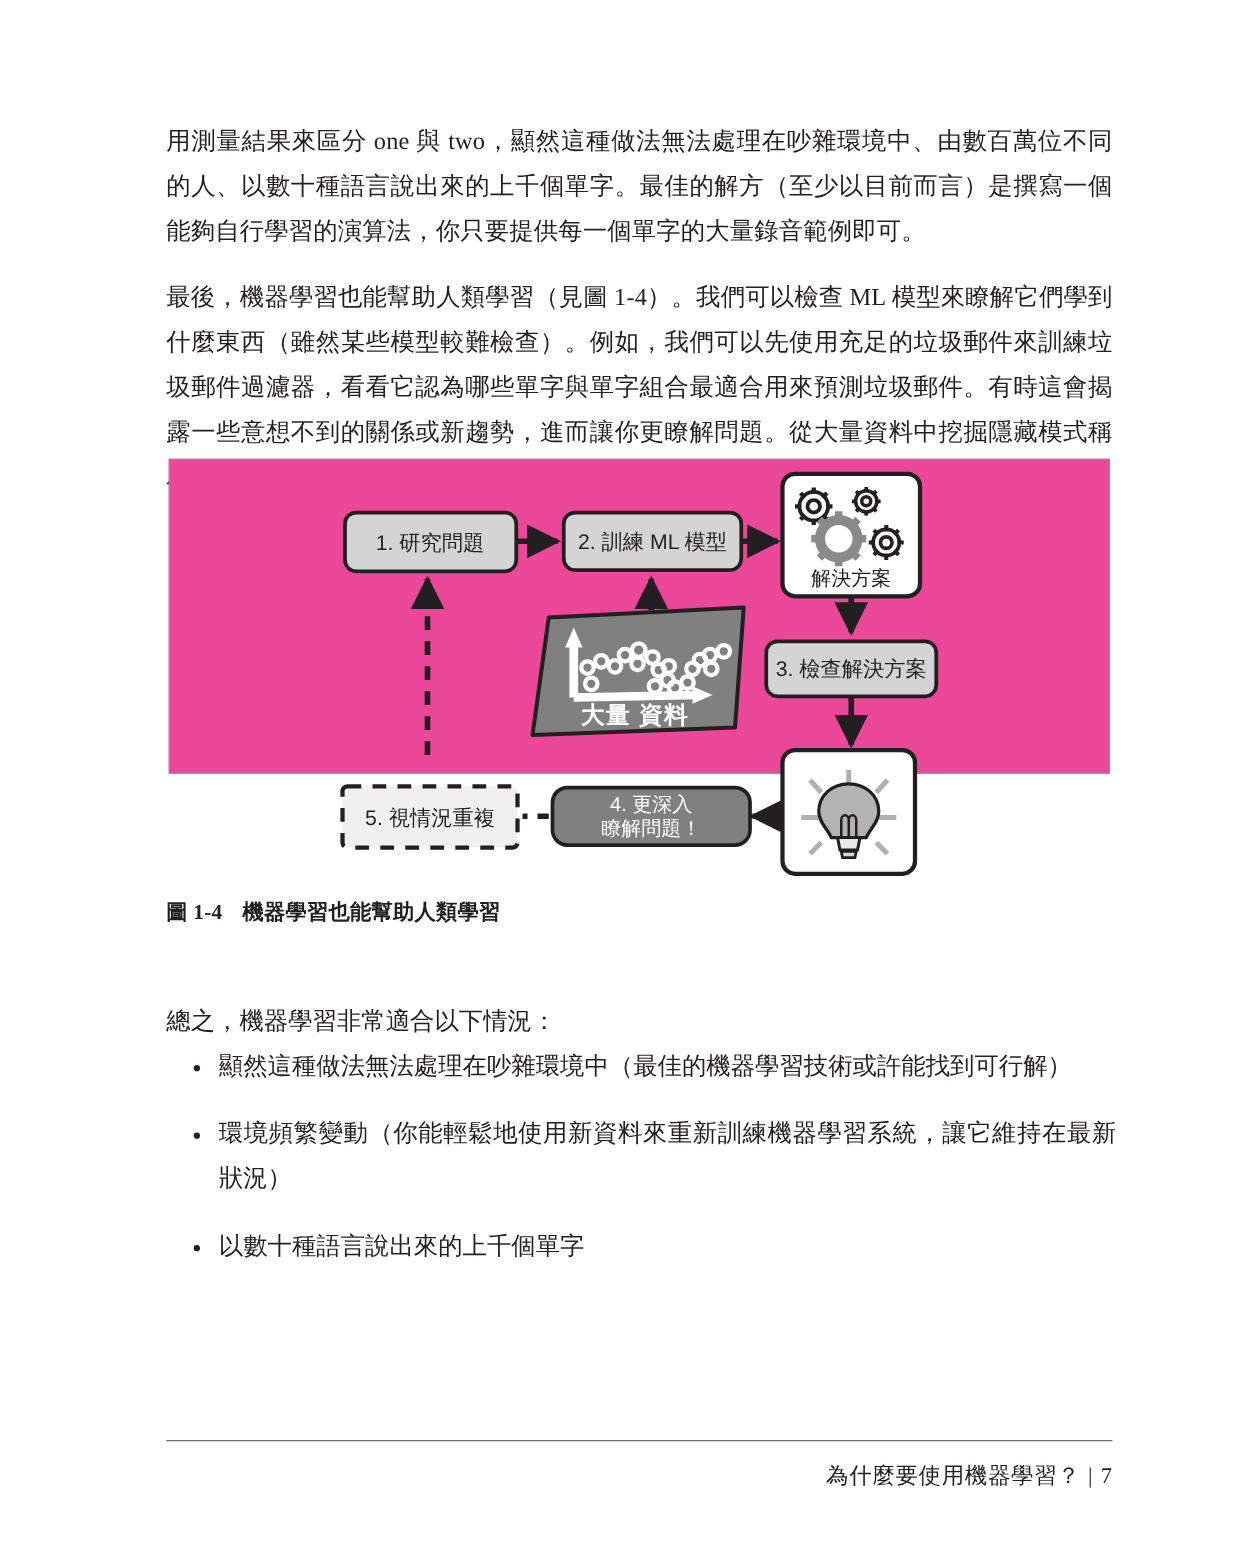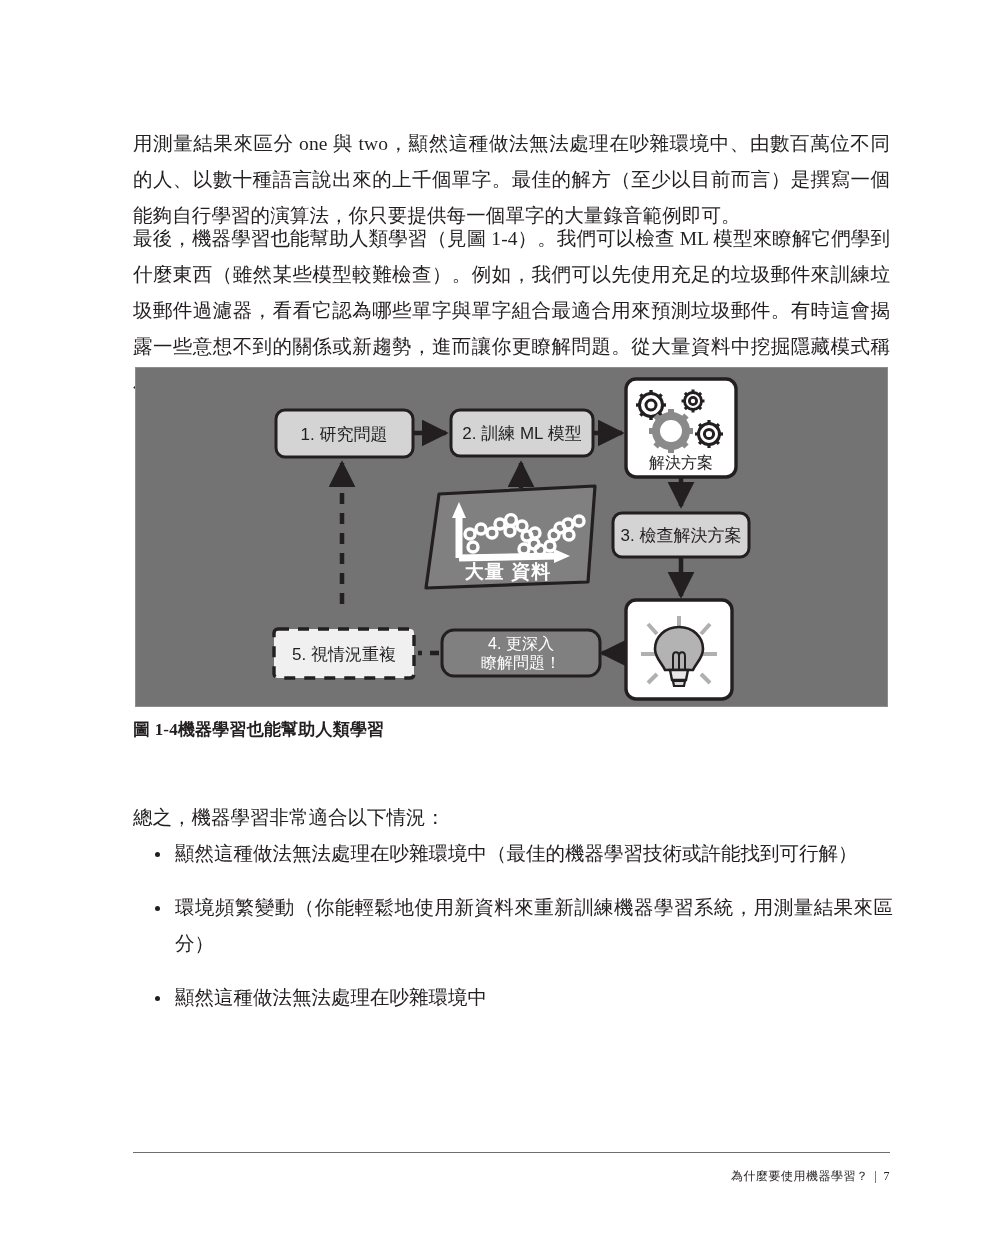--- a/index.html
+++ b/index.html
@@ -26,49 +26,49 @@
   .para {
     position: absolute;
     left: 133px;
     width: 757px;
     font-size: 19.5px;
     line-height: 36px;
     text-align: justify;
     text-justify: inter-ideograph;
     letter-spacing: 0.1px;
   }
-  #para1 { top: 106px; }
+  #para1 { top: 76px; }
   #para2 { top: 201px; }
 
   
   .figure-frame {
     position: absolute;
     left: 135px;
     top: 367px;
     width: 753px;
-    height: 340px;
+    height: 252px;
     border: 1px solid #8d8d8d;
-    background: #737373;
+    background: #ec4899;
     box-sizing: border-box;
   }
   .fig-svg {
     position: absolute;
     left: 0; top: 0;
   }
 
   .fig-caption {
     position: absolute;
     left: 133px;
     top: 718px;
     font-size: 17px;
     font-weight: bold;
     letter-spacing: 0.2px;
     color: #231f20;
   }
-  .fig-caption .capnum { }
+  .fig-caption .capnum { margin-right: 16px; }
 
   
   .lead {
     position: absolute;
     left: 133px;
     top: 780px;
     font-size: 19.5px;
     line-height: 36px;
     text-align: center;
   }
@@ -104,21 +104,21 @@
     left: 133px;
     top: 1152px;
     width: 757px;
     height: 1px;
     background: #6e6e6e;
   }
   .footer-text {
     position: absolute;
     right: 110px;
     top: 1168px;
-    font-size: 12px;
+    font-size: 18px;
     letter-spacing: 0.5px;
     color: #231f20;
     white-space: nowrap;
   }
   .footer-text .sep { margin: 0 6px; }
 </style>
 </head>
 <body>
 
 <div class="page">
@@ -307,22 +307,22 @@
   </div>
 
   <div class="fig-caption">
     <span class="capnum">圖 1-4</span><span>機器學習也能幫助人類學習</span>
   </div>
 
   <p class="lead">總之，機器學習非常適合以下情況：</p>
 
   <div class="bullets">
     <div class="bullet-item">顯然這種做法無法處理在吵雜環境中（最佳的機器學習技術或許能找到可行解）</div>
-    <div class="bullet-item">環境頻繁變動（你能輕鬆地使用新資料來重新訓練機器學習系統，用測量結果來區分）</div>
-    <div class="bullet-item">顯然這種做法無法處理在吵雜環境中</div>
+    <div class="bullet-item">環境頻繁變動（你能輕鬆地使用新資料來重新訓練機器學習系統，讓它維持在最新狀況）</div>
+    <div class="bullet-item">以數十種語言說出來的上千個單字</div>
   </div>
 
   <div class="footer-rule"></div>
   <div class="footer-text">
     <span>為什麼要使用機器學習？</span><span class="sep">|</span><span>7</span>
   </div>
 
 </div>
 
 </body></html>

